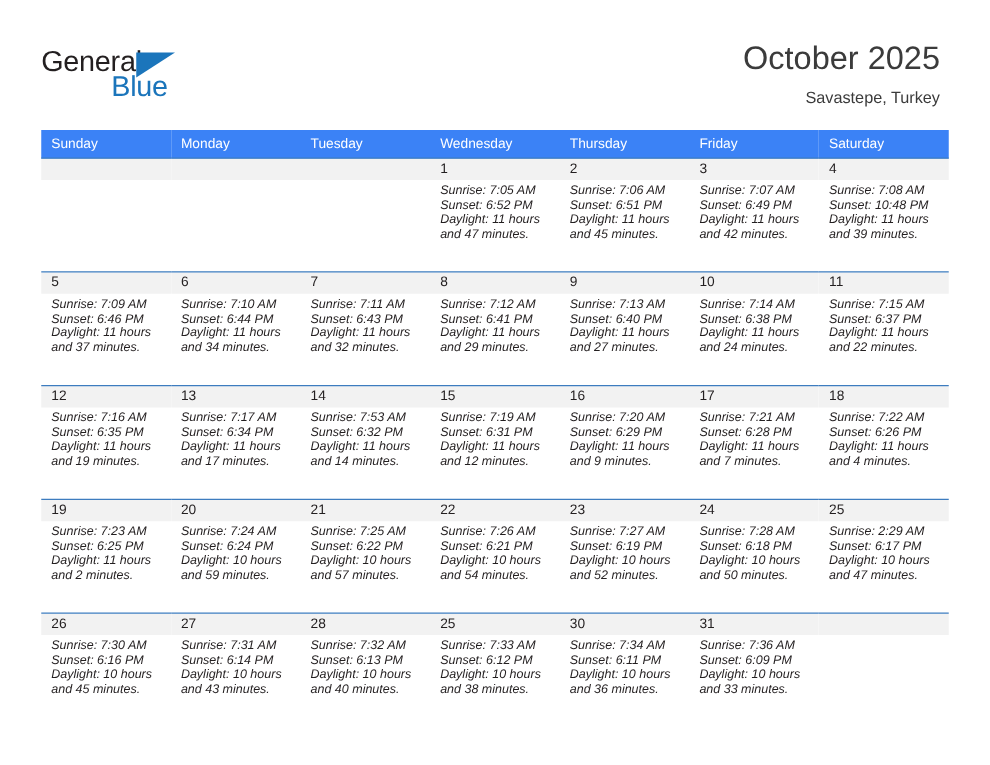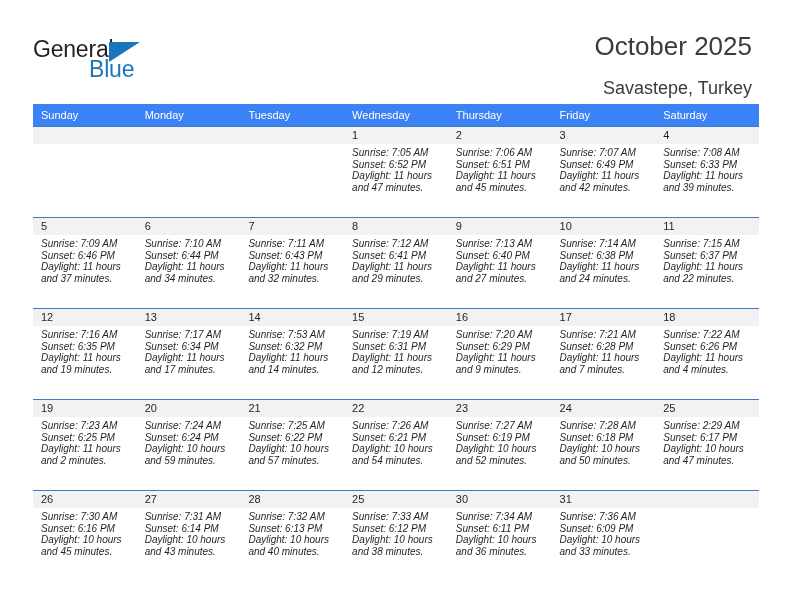--- a/index.html
+++ b/index.html
@@ -73,24 +73,24 @@
   .cal-title {
     font-size: 26px;
     color: #3b3b3b;
     line-height: 32px;
     font-weight: normal;
     margin: 0;
     white-space: nowrap;
     text-align: right;
   }
   .cal-subtitle {
-    font-size: 18px;
+    font-size: 13px;
     color: #3b3b3b;
     line-height: 20px;
-    margin: 16px 0 0 0;
+    margin: 6px 0 0 0;
     white-space: nowrap;
   }
 
   
   .calendar {
     position: absolute;
     left: 33px;
     top: 104px;
     width: 726px;
     border-collapse: collapse;
@@ -222,21 +222,21 @@
                 <div>Daylight: 11 hours</div>
                 <div>and 42 minutes.</div>
               </div>
             </div>
           </td>
           <td>
             <div class="cell-inner">
               <div class="daynum-band">4</div>
               <div class="cell-body">
                 <div>Sunrise: 7:08 AM</div>
-                <div>Sunset: 6:33 PM</div>
+                <div>Sunset: 10:48 PM</div>
                 <div>Daylight: 11 hours</div>
                 <div>and 39 minutes.</div>
               </div>
             </div>
           </td>
         </tr>
         <tr>
           <td>
             <div class="cell-inner">
               <div class="daynum-band">5</div>

